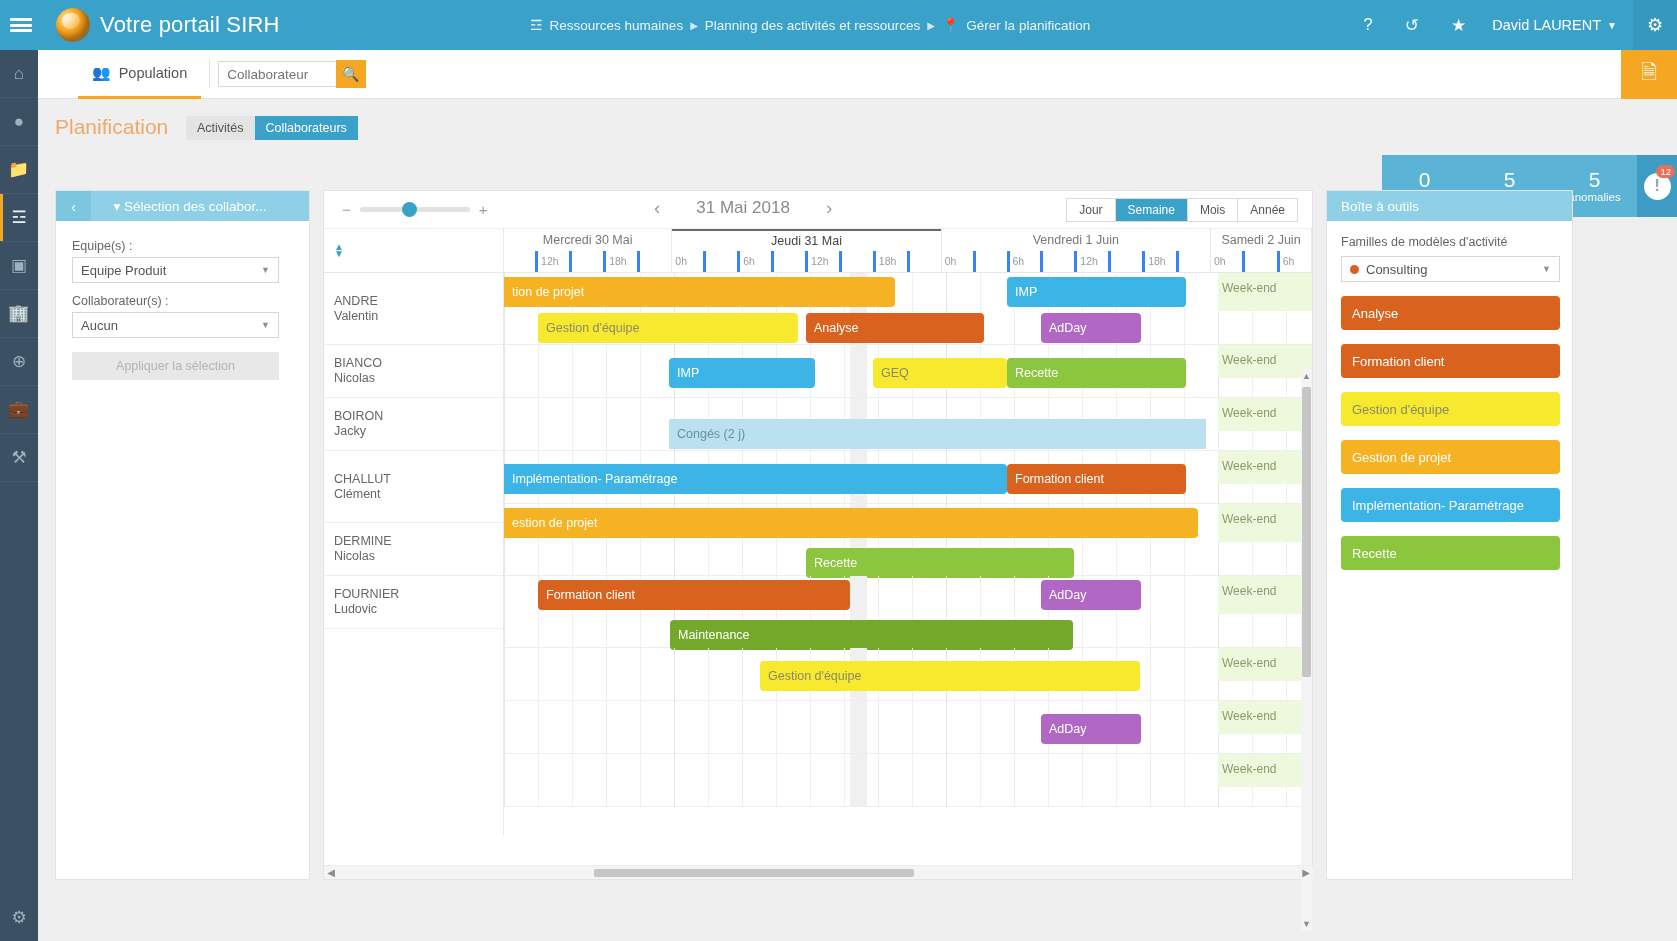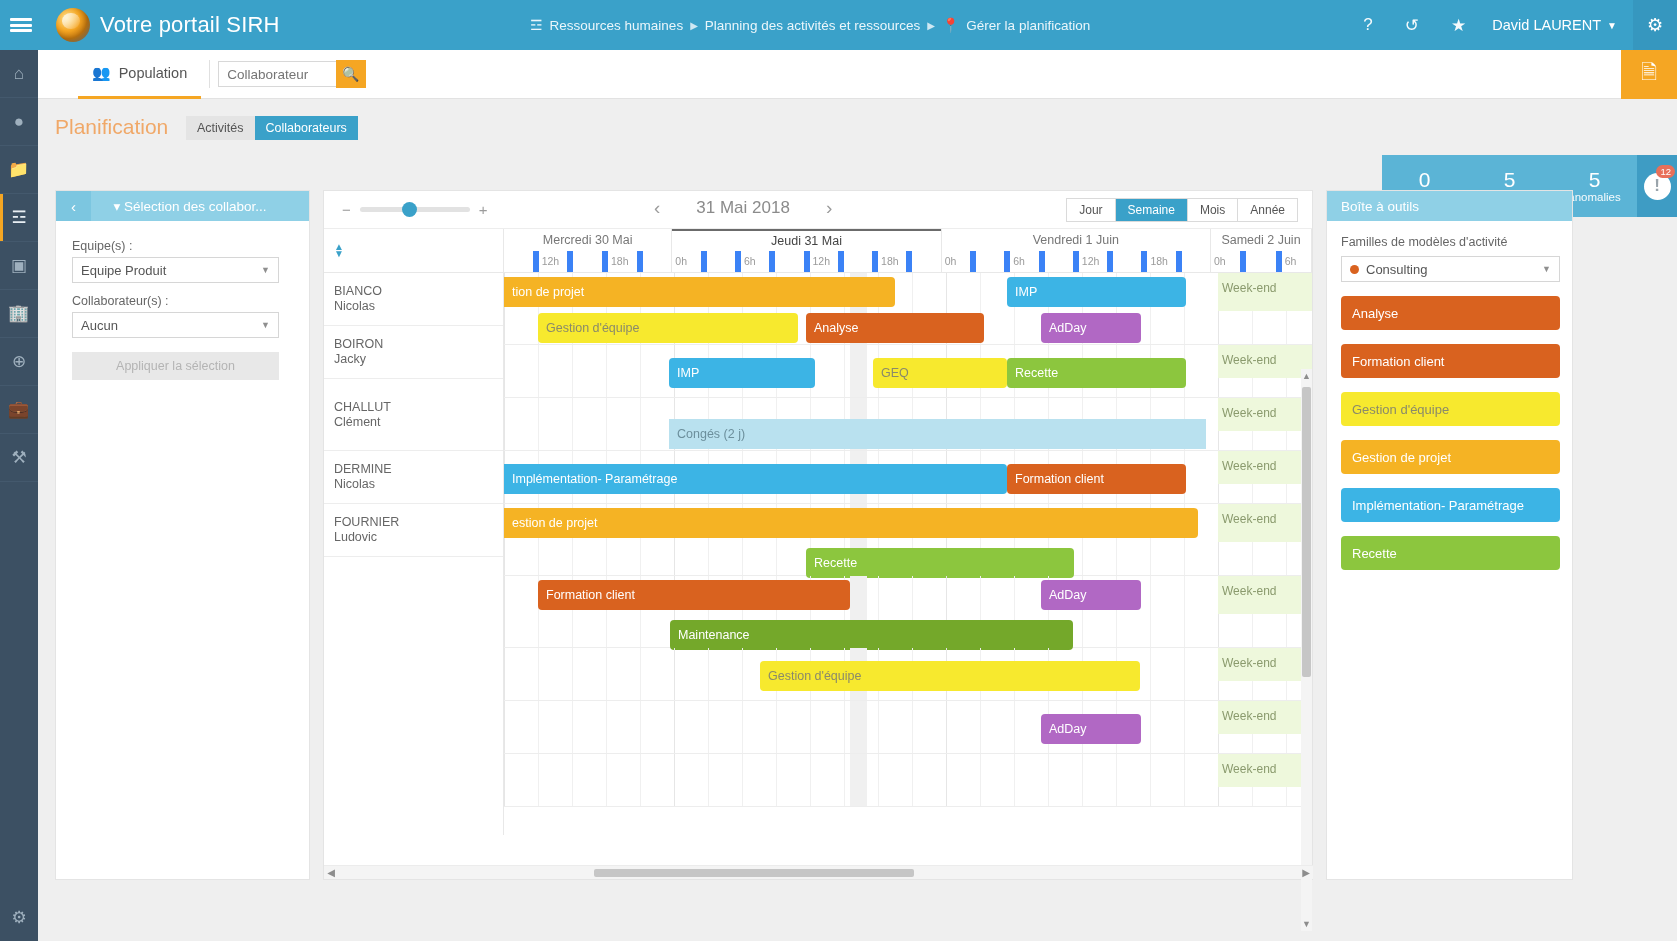--- a/index.html
+++ b/index.html
@@ -111,21 +111,21 @@
   
   .ghead { height:44px; display:flex; border-bottom:1px solid #e8e8e8; position:relative;}
   .ghead .lcol { width:180px; border-right:1px solid #e8e8e8; position:relative;}
   .sorter { position:absolute; left:10px; top:14px; color:#3aa1c9; font-size:10px; line-height:7px;}
   .daycols { flex:1; display:flex; overflow:hidden; }
   .daycol { border-right:1px solid #e8e8e8; }
   .daycol .dname { height:22px; display:flex; align-items:center; justify-content:center;
     font-size:12.5px; color:#777; }
   .daycol.today .dname{ color:#444; border-top:3px solid #6b6b6b; margin-top:-1px; height:23px;}
   .hrs { height:21px; display:flex; }
-  .hrcell { flex:1; border-right:6px solid #3b82f6; font-size:10.5px; color:#9a9a9a;
+  .hrcell { flex:1; border-right:3px solid #3b82f6; font-size:10.5px; color:#9a9a9a;
     padding-left:3px; line-height:21px; }
   .hrcell:last-child{border-right:none;}
 
   .gbody { position:relative; height:562px; overflow:hidden; display:flex; }
   .namecol { width:180px; border-right:1px solid #e8e8e8; }
   .nrow { border-bottom:1px solid #ededed; display:flex; align-items:center; padding-left:10px;}
   .nrow .nm { font-size:12.5px; color:#666; line-height:15px; }
   .chartcol { flex:1; position:relative; }
   .crow { border-bottom:1px solid #ededed; position:relative; }
   .vgrid { position:absolute; inset:0; pointer-events:none; }
@@ -368,20 +368,23 @@
               <div class="hrcell">0h</div>
               <div class="hrcell"></div>
               <div class="hrcell">6h</div>
             </div>
           </div>
         </div>
     </div>
 
     <div class="gbody">
       <div class="namecol" id="nameCol">
+          <div class="nrow" style="height: 72px;">
+            <div class="nm">ANDRE<br>Valentin</div>
+          </div>
           <div class="nrow" style="height: 53px;">
             <div class="nm">BIANCO<br>Nicolas</div>
           </div>
           <div class="nrow" style="height: 53px;">
             <div class="nm">BOIRON<br>Jacky</div>
           </div>
           <div class="nrow" style="height: 72px;">
             <div class="nm">CHALLUT<br>Clément</div>
           </div>
           <div class="nrow" style="height: 53px;">

